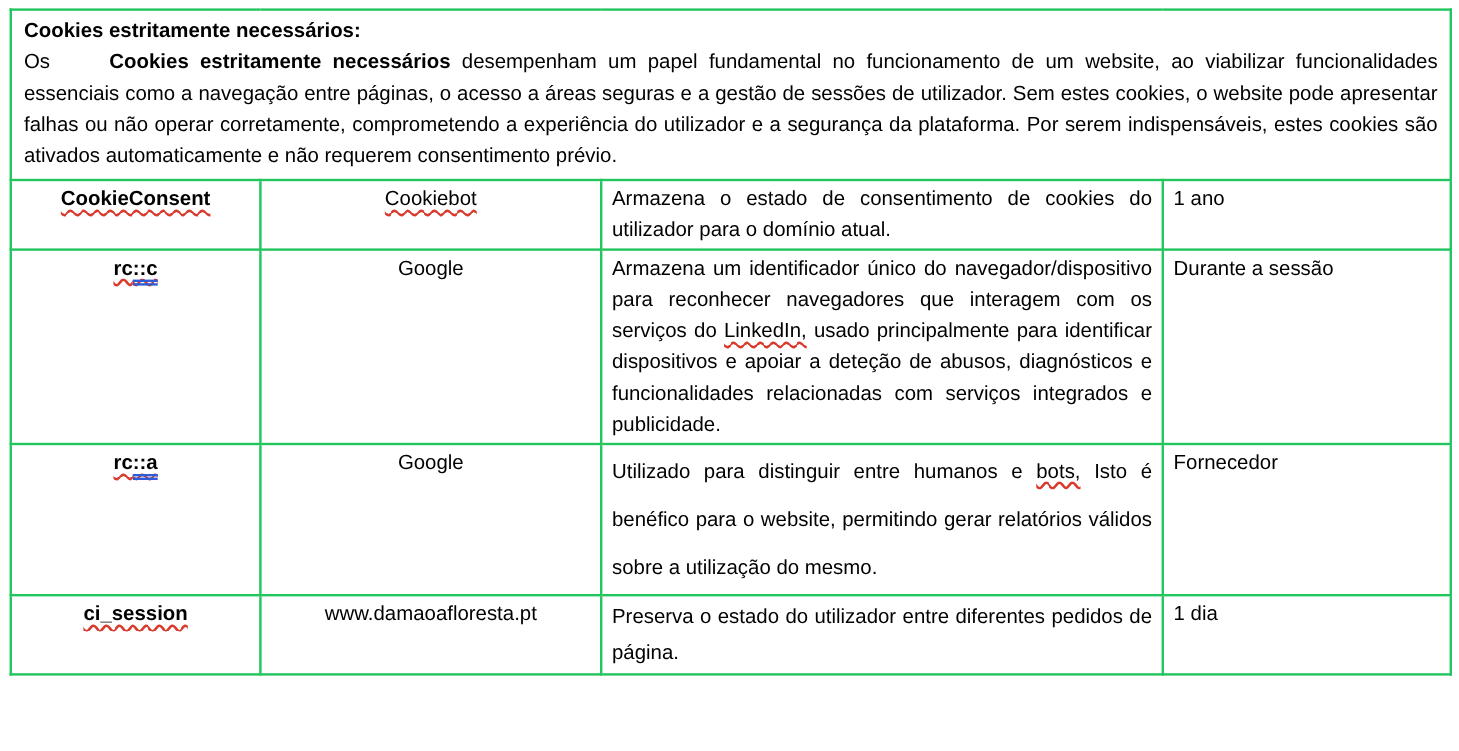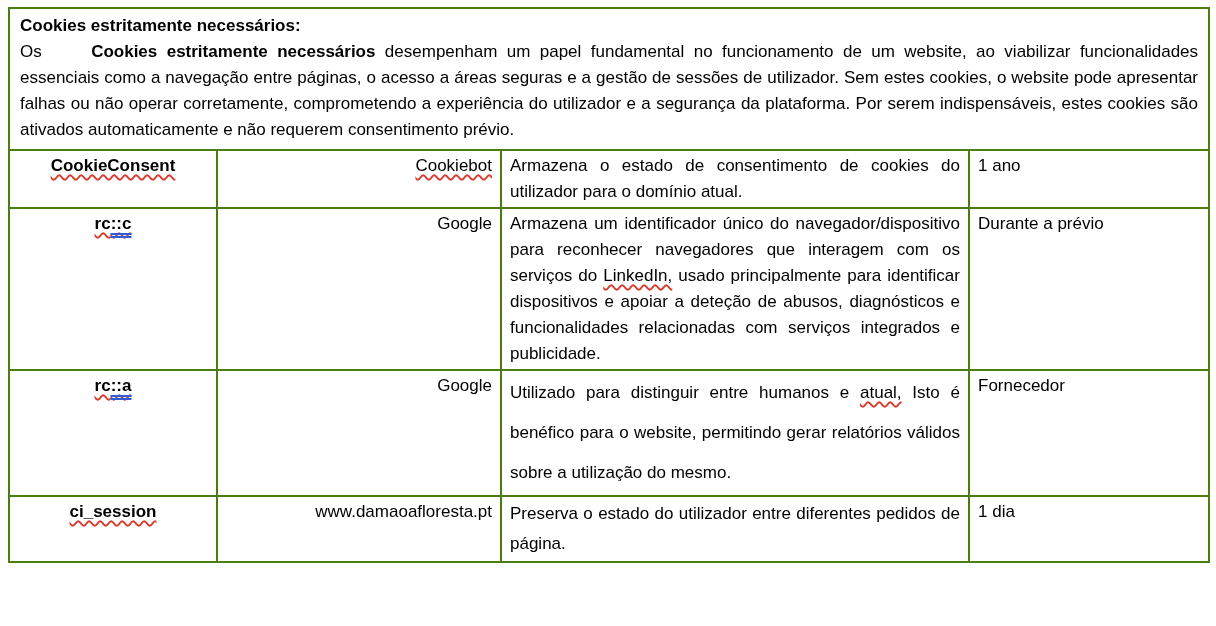--- a/index.html
+++ b/index.html
@@ -13,21 +13,21 @@
     color: #000000;
   }
   .page { padding: 7px 8px; }
 
   table.cookie-table {
     border-collapse: collapse;
     table-layout: fixed;
     width: 1200px;
   }
   td, th {
-    border: 2px solid #4d7c0f;
+    border: 2px solid #22c55e;
     vertical-align: top;
     padding: 2px 8px;
     overflow: hidden;
   }
 
   
   .intro-cell { padding: 4px 10px 6px 10px; line-height: 26px; }
   .intro-title { font-weight: bold; }
   .intro-paragraph { text-align: justify; }
   .intro-paragraph b { font-weight: bold; margin-left: 40px; }
@@ -35,21 +35,21 @@
   
   th {
     font-weight: bold;
     text-align: center;
     line-height: 24px;
     padding-top: 3px;
   }
 
   
   .cell-nome { text-align: center; font-weight: bold; }
-  .cell-fornecedor { text-align: right; }
+  .cell-fornecedor { text-align: center; }
   .cell-finalidade { text-align: justify; }
   .cell-duracao { text-align: left; }
 
   .lh-tight { line-height: 26px; }
   .lh-loose { line-height: 40px; }
   .lh-med   { line-height: 30px; }
 
   
   .sp {
     text-decoration-line: underline;
@@ -94,27 +94,27 @@
       <td class="cell-nome lh-tight"><span class="sp">CookieConsent</span></td>
       <td class="cell-fornecedor lh-tight"><span class="sp">Cookiebot</span></td>
       <td class="cell-finalidade lh-tight">Armazena o estado de consentimento de cookies do utilizador para o domínio atual.</td>
       <td class="cell-duracao lh-tight">1 ano</td>
     </tr>
 
     <tr style="height:132px;">
       <td class="cell-nome lh-tight"><span class="sp"><span>rc</span><span class="gr">::c</span></span></td>
       <td class="cell-fornecedor lh-tight">Google</td>
       <td class="cell-finalidade lh-tight"><span>Armazena um identificador único do navegador/dispositivo para reconhecer navegadores que interagem com os serviços do </span><span class="sp">LinkedIn,</span><span> usado principalmente para identificar dispositivos e apoiar a deteção de abusos, diagnósticos e funcionalidades relacionadas com serviços integrados e publicidade.</span></td>
-      <td class="cell-duracao lh-tight">Durante a prévio</td>
+      <td class="cell-duracao lh-tight">Durante a sessão</td>
     </tr>
 
     <tr style="height:122px;margin-top:20px;">
       <td class="cell-nome lh-tight"><span class="sp"><span>rc</span><span class="gr">::a</span></span></td>
       <td class="cell-fornecedor lh-tight">Google</td>
-      <td class="cell-finalidade lh-loose"><span>Utilizado para distinguir entre humanos e </span><span class="sp">atual,</span><span> Isto é benéfico para o website, permitindo gerar relatórios válidos sobre a utilização do mesmo.</span></td>
+      <td class="cell-finalidade lh-loose"><span>Utilizado para distinguir entre humanos e </span><span class="sp">bots,</span><span> Isto é benéfico para o website, permitindo gerar relatórios válidos sobre a utilização do mesmo.</span></td>
       <td class="cell-duracao lh-tight">Fornecedor</td>
     </tr>
 
     <tr style="height:64px;">
       <td class="cell-nome lh-tight"><span class="sp">ci_session</span></td>
       <td class="cell-fornecedor lh-tight">www.damaoafloresta.pt</td>
       <td class="cell-finalidade lh-med">Preserva o estado do utilizador entre diferentes pedidos de página.</td>
       <td class="cell-duracao lh-tight">1 dia</td>
     </tr>
   </tbody>

